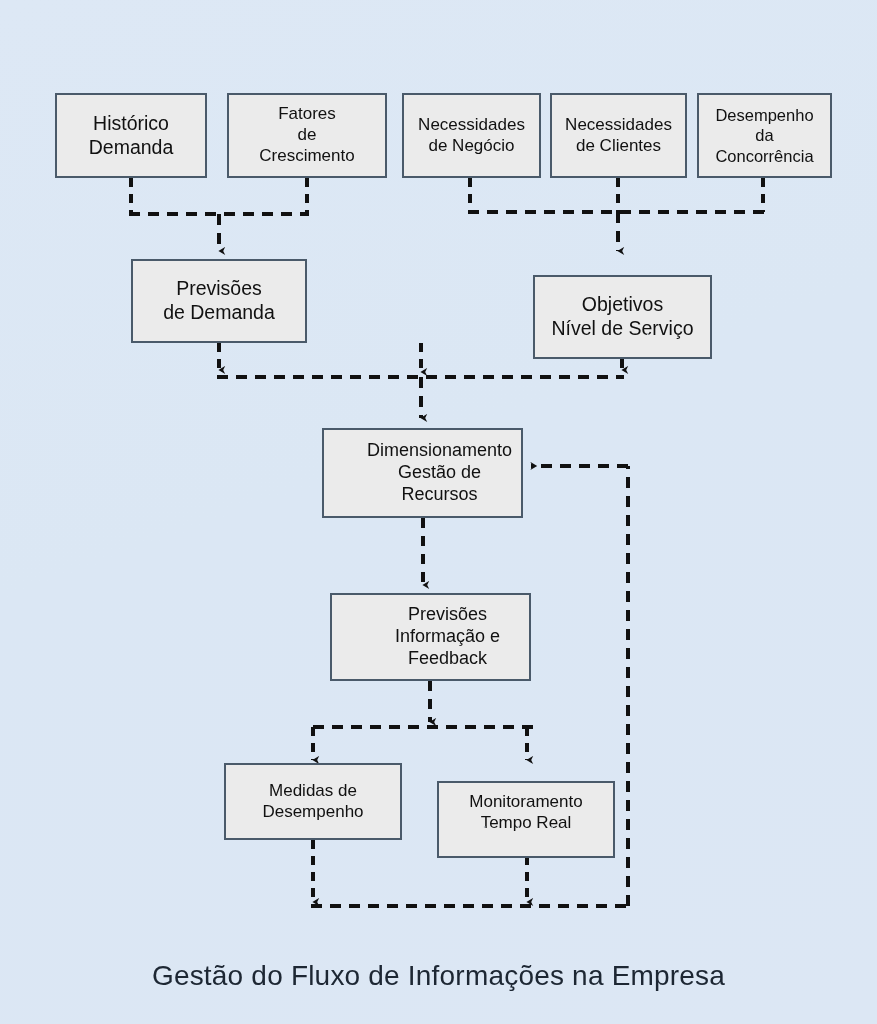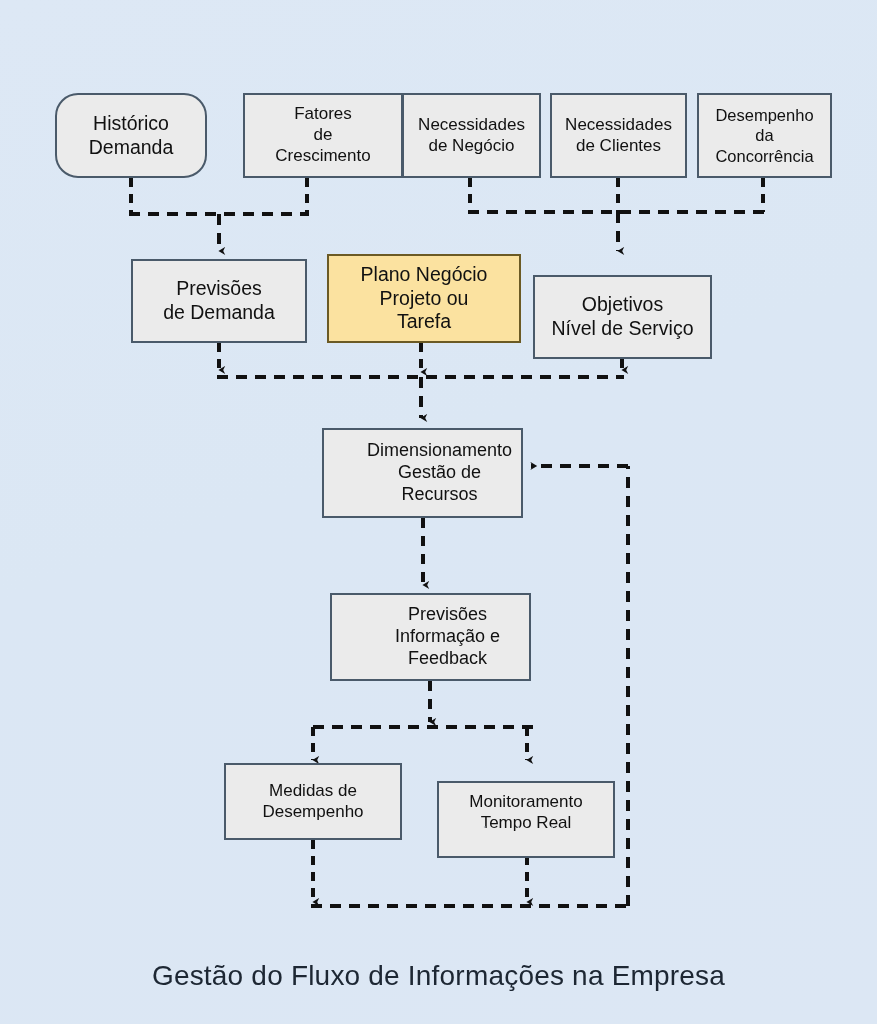--- a/index.html
+++ b/index.html
@@ -91,26 +91,26 @@
       <path d="M527,727 L527,760" marker-end="url(#ah)" stroke-dasharray="9 7"></path>
 
       <path d="M313,840 L313,902" marker-end="url(#ah)" stroke-dasharray="9 7"></path>
       <path d="M527,840 L527,902" marker-end="url(#ah)" stroke-dasharray="9 7"></path>
       <path d="M311,906 L628,906"></path>
       <path d="M628,906 L628,466"></path>
       <path d="M628,466 L531,466" marker-end="url(#ahl)"></path>
     </g>
   </svg>
 
-  <div class="node fs19" style="left:55px;top:93px;width:152px;height:85px;border-radius:23px;">
+  <div class="node fs19" style="left:55px;top:93px;width:152px;height:85px;">
     <span class="lbl">Histórico
 Demanda</span>
   </div>
 
-  <div class="node fs17" style="left:227px;top:93px;width:160px;height:85px;margin-left:16px;">
+  <div class="node fs17" style="left:227px;top:93px;width:160px;height:85px;">
     <span class="lbl">Fatores
 de
 Crescimento</span>
   </div>
 
   <div class="node fs17" style="left:402px;top:93px;width:139px;height:85px;">
     <span class="lbl">Necessidades
 de Negócio</span>
   </div>
 
@@ -123,25 +123,20 @@
     <span class="lbl">Desempenho
 da
 Concorrência</span>
   </div>
 
   <div class="node fs19" style="left:131px;top:259px;width:176px;height:84px;">
     <span class="lbl">Previsões
 de Demanda</span>
   </div>
 
-  <div class="node highlight fs19" style="left:327px;top:254px;width:194px;height:89px;">
-    <span class="lbl">Plano Negócio
-Projeto ou
-Tarefa</span>
-  </div>
 
   <div class="node fs19" style="left:533px;top:259px;width:179px;height:84px;margin-top:16px;">
     <span class="lbl">Objetivos
 Nível de Serviço</span>
   </div>
   <div class="ghost" style="left:645px;top:325px;">·</div>
 
   <div class="node fs18" style="left:322px;top:428px;width:201px;height:90px;">
     <span class="lbl">Dimensionamento
 Gestão de

